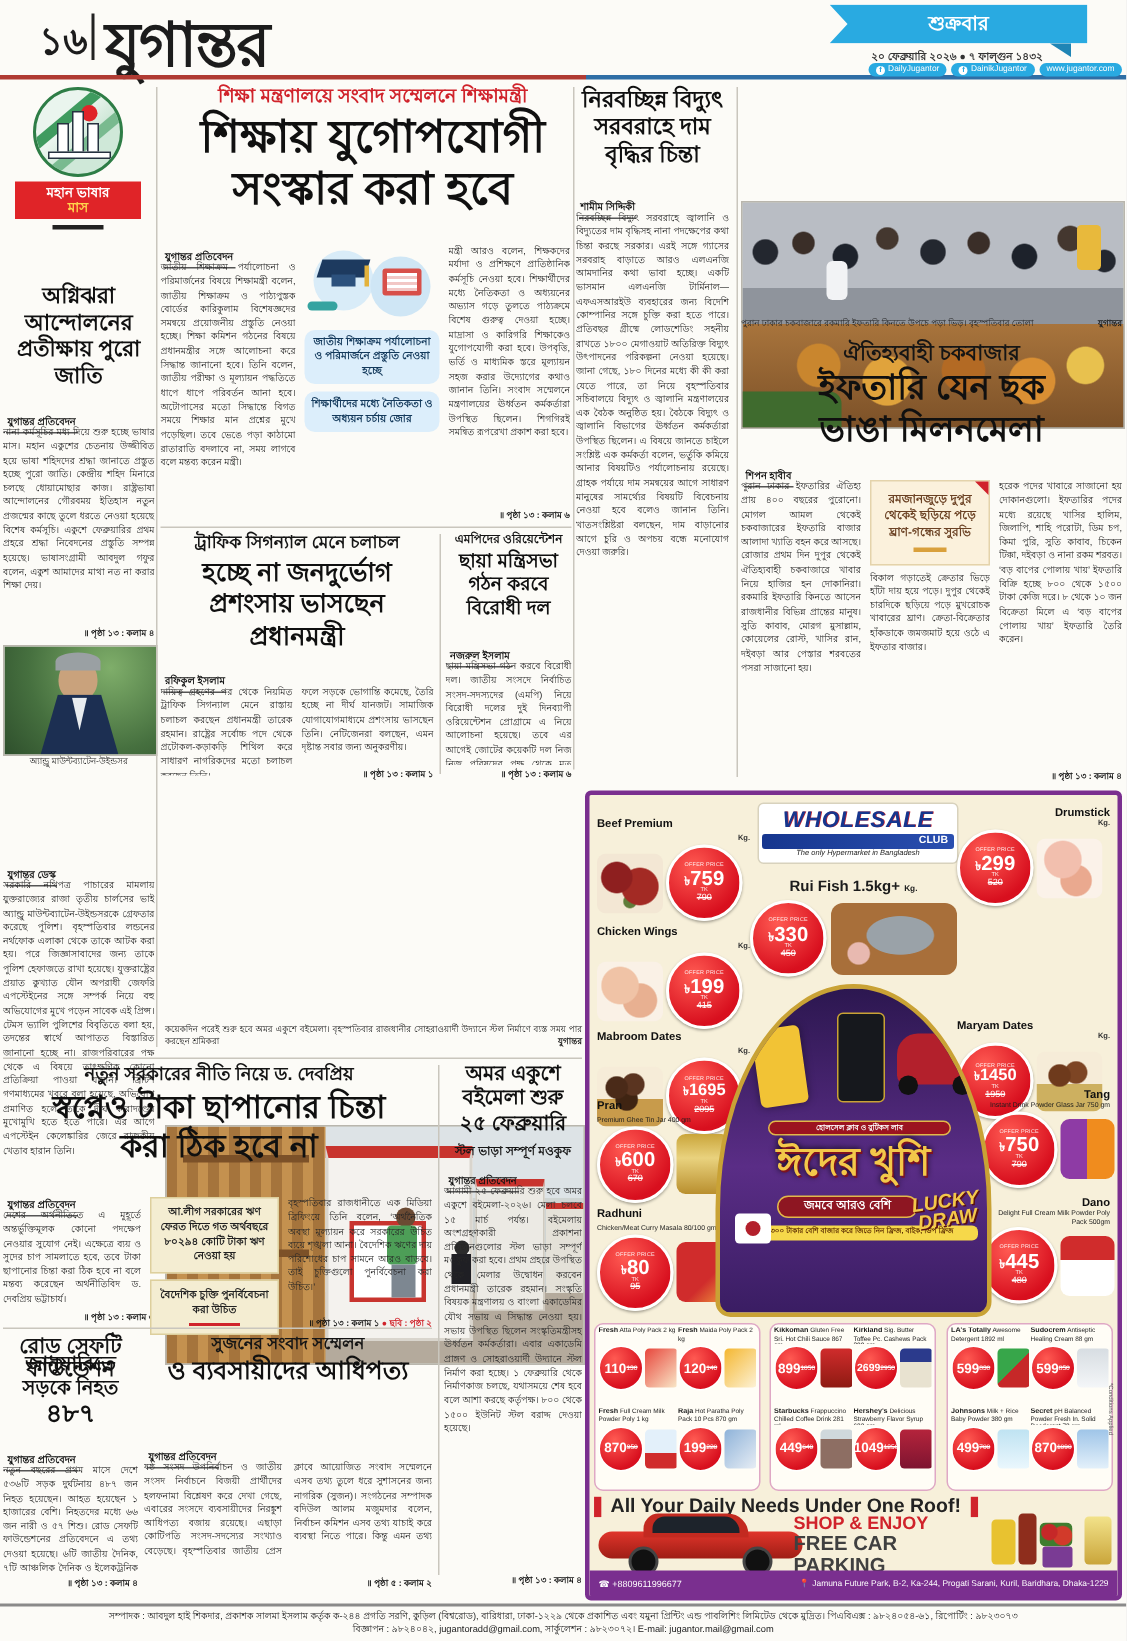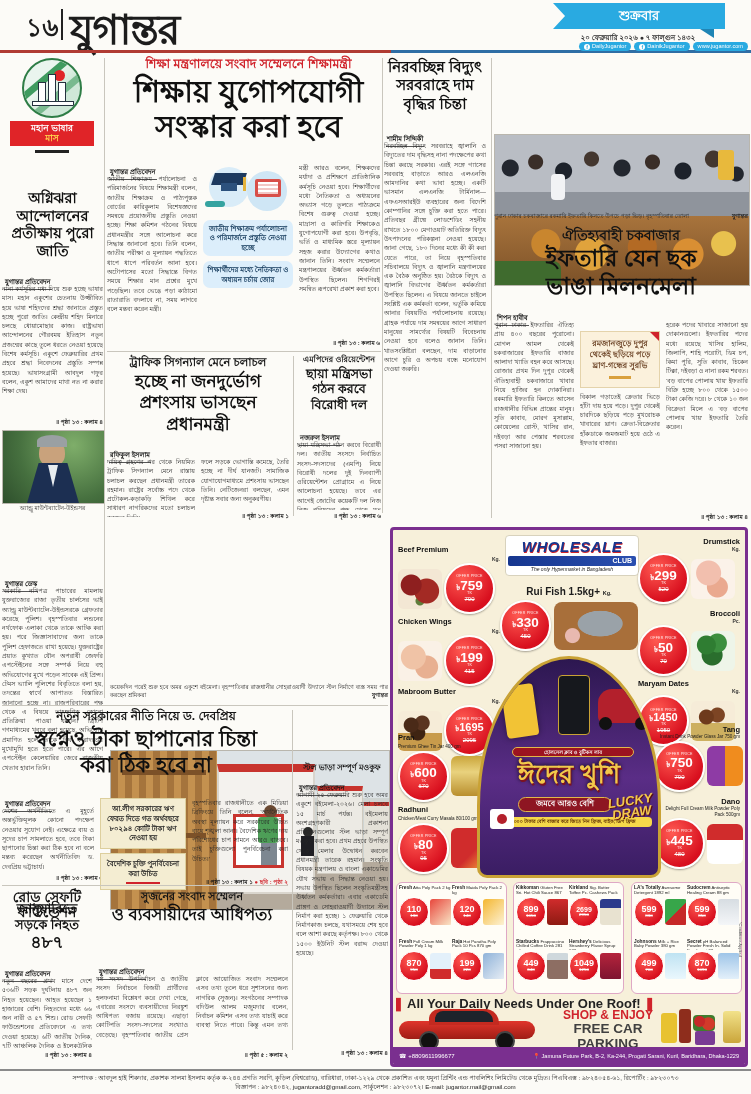--- a/index.html
+++ b/index.html
@@ -61,27 +61,27 @@
   .eid-title{font-size:26px;font-weight:900;color:#f3c84a;text-align:center;text-shadow:1px 1.5px 0 #7e1220,0 0 4px #000;line-height:1}
   .eid-banner{background:#9c1320;border:1px solid #e2b84a;color:#fff;font-size:5px;font-weight:bold;text-align:center;border-radius:6px;line-height:1.6}
   .eid-sub{background:#8e1622;border:1px solid #e2b84a;color:#fff;font-size:8px;font-weight:bold;text-align:center;border-radius:8px;line-height:1.6}
   .eid-strip{background:#f6d84a;color:#5a2a00;font-size:4.8px;font-weight:bold;text-align:center;border-radius:4px;padding:2px 3px;line-height:1.35}
   .lucky{position:absolute;right:3px;top:136px;width:48px;font-size:13px;font-weight:900;font-style:italic;color:#f3c84a;text-shadow:1px 1px 0 #5a1010;transform:rotate(-8deg);line-height:.95;text-align:center}
   .bgrp{position:absolute;top:352px;width:111px;height:112px;background:#fffdf6;border:1px solid #dfa8c5;border-radius:6px;padding:2px;display:grid;grid-template-columns:1fr 1fr;grid-auto-rows:1fr;gap:1px;box-sizing:border-box}
   .bcell{overflow:hidden}
   .bn{font-size:4.3px;line-height:1.15;height:11px;overflow:hidden;color:#222}
   .bn b{font-size:4.8px}
   .brow{display:flex;gap:1px;align-items:center;margin-top:1px}
-  .bub2{width:28px;height:28px;border-radius:50%;background:radial-gradient(circle at 35% 28%,#ff5a52,#d80f1e 72%);border:1.5px solid #fff;color:#fff;display:flex;flex-direction:column;align-items:center;justify-content:center;line-height:1;flex:none}
+  .bub2{width:28px;height:28px;border-radius:50%;background:radial-gradient(circle at 35% 28%,#ff5a52,#d80f1e 72%);border:1.5px solid #fff;color:#fff;display:flex;flex-direction:row;align-items:center;justify-content:center;line-height:1;flex:none}
   .bub2 .pr{font-size:9px;font-weight:900}
   .bub2 .old{font-size:4.4px;text-decoration:line-through}
   .bimg{width:22px;height:26px;border-radius:3px;flex:none}
   .slogan{position:absolute;top:466px;left:0;width:100%;font-size:13px;font-weight:bold;color:#222}
   .slogan .rb{color:#d0232b;font-weight:900}
-  .shoptxt{position:absolute;left:152px;top:479px;width:126px;text-align:center;line-height:1.1}
+  .shoptxt{position:absolute;left:136px;top:479px;width:126px;text-align:left;line-height:1.1}
   .shop1{font-size:12px;font-weight:900;color:#d0232b;display:block}
   .shop2{font-size:13.5px;font-weight:900;color:#404040;display:block}
   .pbar{position:absolute;left:0;bottom:0;width:100%;height:17px;background:#7a2f8f;color:#fff;display:flex;align-items:center;justify-content:space-between;padding:0 6px;box-sizing:border-box;font-size:6px}
   .wheel{position:absolute;width:16px;height:16px;border-radius:50%;background:#111;border:2px solid #444}
   .footer-line{position:absolute;left:0;top:1069px;width:751px;height:2px;background:#8a8a8a}
   .foot{position:absolute;left:0;width:751px;text-align:center;font-size:6.2px;color:#222;line-height:1.35}
 </style>
 </head>
 <body>
 
@@ -213,21 +213,21 @@
     <span>পুরান ঢাকার চকবাজারে রকমারি ইফতারি কিনতে উপচে পড়া ভিড়। বৃহস্পতিবার তোলা</span>
     <span class="credit">যুগান্তর</span>
   </div>
   <div class="abs kick" style="left:494px;top:228px;width:254px;font-size:14px">ঐতিহ্যবাহী চকবাজার</div>
   <div class="abs hl" style="left:494px;top:245px;width:254px;font-size:23px;line-height:1.2">
     <span style="display:block">ইফতারি যেন ছক</span>
     <span style="display:block">ভাঙা মিলনমেলা</span>
   </div>
   <div class="abs" style="left:496px;top:306px"><span class="byline">শিপন হাবীব</span></div>
   <div class="abs body" style="left:494px;top:320px;width:80px;height:198px">পুরান ঢাকার ইফতারির ঐতিহ্য প্রায় ৪০০ বছরের পুরোনো। মোগল আমল থেকেই চকবাজারের ইফতারি বাজার আলাদা খ্যাতি বহন করে আসছে। রোজার প্রথম দিন দুপুর থেকেই ঐতিহ্যবাহী চকবাজারে খাবার নিয়ে হাজির হন দোকানিরা। রকমারি ইফতারি কিনতে আসেন রাজধানীর বিভিন্ন প্রান্তের মানুষ। সুতি কাবাব, মোরগ মুসাল্লাম, কোয়েলের রোস্ট, খাসির রান, দইবড়া আর পেস্তার শরবতের পসরা সাজানো হয়।</div>
-  <div class="abs" style="left:580px;top:331px;width:80px;height:198px;overflow:hidden">
+  <div class="abs" style="left:580px;top:320px;width:80px;height:198px;overflow:hidden">
     <div class="quote"><span>রমজানজুড়ে দুপুর থেকেই ছড়িয়ে পড়ে ঘ্রাণ-গন্ধের সুরভি</span><span class="bar"></span></div>
     <div class="body">বিকাল গড়াতেই ক্রেতার ভিড়ে হাঁটা দায় হয়ে পড়ে। দুপুর থেকেই চারদিকে ছড়িয়ে পড়ে মুখরোচক খাবারের ঘ্রাণ। ক্রেতা-বিক্রেতার হাঁকডাকে জমজমাট হয়ে ওঠে এ ইফতার বাজার।</div>
   </div>
   <div class="abs body" style="left:666px;top:320px;width:82px;height:190px">হরেক পদের খাবারে সাজানো হয় দোকানগুলো। ইফতারির পদের মধ্যে রয়েছে খাসির হালিম, জিলাপি, শাহি পরোটা, ডিম চপ, কিমা পুরি, সুতি কাবাব, চিকেন টিক্কা, দইবড়া ও নানা রকম শরবত। ‘বড় বাপের পোলায় খায়’ ইফতারি বিক্রি হচ্ছে ৮০০ থেকে ১৫০০ টাকা কেজি দরে। ৮ থেকে ১০ জন বিক্রেতা মিলে এ ‘বড় বাপের পোলায় খায়’ ইফতারি তৈরি করেন।</div>
   <div class="abs jump" style="left:666px;top:512px;width:82px">॥ পৃষ্ঠা ১৩ : কলাম ৪</div>
 
   <div class="abs kick" style="left:107px;top:356px;width:182px;font-size:11.5px">ট্রাফিক সিগন্যাল মেনে চলাচল</div>
   <div class="abs hl" style="left:107px;top:371px;width:182px;font-size:17px;line-height:1.25">
     <span style="display:block">হচ্ছে না জনদুর্ভোগ</span>
     <span style="display:block">প্রশংসায় ভাসছেন</span>
@@ -277,20 +277,25 @@
   <div class="abs body" style="left:2px;top:806px;width:92px;height:78px">দেশের অর্থনীতিতে এ মুহূর্তে অন্তর্ভুক্তিমূলক কোনো পদক্ষেপ নেওয়ার সুযোগ নেই। এক্ষেত্রে ব্যয় ও সুদের চাপ সামলাতে হবে, তবে টাকা ছাপানোর চিন্তা করা ঠিক হবে না বলে মন্তব্য করেছেন অর্থনীতিবিদ ড. দেবপ্রিয় ভট্টাচার্য।</div>
   <div class="abs" style="left:100px;top:798px;width:86px">
     <div class="tanbox">আ.লীগ সরকারের ঋণ ফেরত দিতে গত অর্থবছরে ৮০২৯৪ কোটি টাকা ঋণ নেওয়া হয়</div>
     <div class="tanbox" style="margin-top:4px"><span>বৈদেশিক চুক্তি পুনর্বিবেচনা করা উচিত</span><span class="redbar"></span></div>
   </div>
   <div class="abs body" style="left:192px;top:798px;width:96px;height:78px">বৃহস্পতিবার রাজধানীতে এক মিডিয়া ব্রিফিংয়ে তিনি বলেন, ‘অর্থনৈতিক অবস্থা মূল্যায়ন করে সরকারের উচিত ব্যয়ে শৃঙ্খলা আনা। বৈদেশিক ঋণের দায় পরিশোধের চাপ সামনে আরও বাড়বে। তাই চুক্তিগুলো পুনর্বিবেচনা করা উচিত।’</div>
   <div class="abs jump" style="left:192px;top:877px;width:96px">
     <span>॥ পৃষ্ঠা ১৩ : কলাম ১ </span><span style="color:#d0232b">● ছবি : পৃষ্ঠা ২</span>
   </div>
 
+  <div class="abs hl" style="left:296px;top:708px;width:92px;font-size:13.5px">
+    <span style="display:block">অমর একুশে</span>
+    <span style="display:block">বইমেলা শুরু</span>
+    <span style="display:block">২৫ ফেব্রুয়ারি</span>
+  </div>
   <div class="abs kick" style="left:296px;top:764px;width:92px;font-size:8px">স্টল ভাড়া সম্পূর্ণ মওকুফ</div>
   <div class="abs" style="left:298px;top:776px"><span class="byline">যুগান্তর প্রতিবেদন</span></div>
   <div class="abs body" style="left:296px;top:790px;width:92px;height:256px">আগামী ২৫ ফেব্রুয়ারি শুরু হবে অমর একুশে বইমেলা-২০২৬। মেলা চলবে ১৫ মার্চ পর্যন্ত। বইমেলায় অংশগ্রহণকারী প্রকাশনা প্রতিষ্ঠানগুলোর স্টল ভাড়া সম্পূর্ণ মওকুফ করা হবে। প্রথম প্রহরে উপস্থিত থেকে মেলার উদ্বোধন করবেন প্রধানমন্ত্রী তারেক রহমান। সংস্কৃতি বিষয়ক মন্ত্রণালয় ও বাংলা একাডেমির যৌথ সভায় এ সিদ্ধান্ত নেওয়া হয়। সভায় উপস্থিত ছিলেন সংস্কৃতিমন্ত্রীসহ ঊর্ধ্বতন কর্মকর্তারা। এবার একাডেমি প্রাঙ্গণ ও সোহরাওয়ার্দী উদ্যানে স্টল নির্মাণ করা হচ্ছে। ১ ফেব্রুয়ারি থেকে নির্মাণকাজ চলছে, যথাসময়ে শেষ হবে বলে আশা করছে কর্তৃপক্ষ। ৮০০ থেকে ১৫০০ ইউনিট স্টল বরাদ্দ দেওয়া হয়েছে।</div>
   <div class="abs jump" style="left:296px;top:1048px;width:92px">॥ পৃষ্ঠা ১৩ : কলাম ৪</div>
 
   <div class="abs kick" style="left:96px;top:890px;width:192px;font-size:11px">সুজনের সংবাদ সম্মেলন</div>
   <div class="abs hl" style="left:96px;top:904px;width:192px;font-size:16.5px;line-height:1.25">
     <span style="display:block">ও ব্যবসায়ীদের আধিপত্য</span>
   </div>
   <div class="abs" style="left:98px;top:960px"><span class="byline">যুগান্তর প্রতিবেদন</span></div>
@@ -331,21 +336,21 @@
         <div class="pimg" style="background:radial-gradient(circle at 35% 40%,#f0c3a6 12px,transparent 13px),radial-gradient(circle at 65% 65%,#e8b091 11px,transparent 12px),#faf1e6"></div>
         <div class="bub">
             <span class="ofp">OFFER PRICE</span>
             <span class="pr"><span class="sym">৳</span><span>199</span></span>
             <span class="tk">TK</span>
             <span class="old">415</span>
           </div>
       </div>
     </div>
     <div class="prod" style="left:5px;top:150px">
-      <span class="pname">Mabroom Butter</span><span class="punit">Kg.</span>
+      <span class="pname">Mabroom Dates</span><span class="punit">Kg.</span>
       <div class="prow">
         <div class="pimg" style="background:radial-gradient(circle at 30% 35%,#4a2a18 7px,transparent 8px),radial-gradient(circle at 55% 30%,#5a3420 7px,transparent 8px),radial-gradient(circle at 45% 55%,#3f2412 7px,transparent 8px),linear-gradient(180deg,#f6ecd8 55%,#c89b4b 55%)"></div>
         <div class="bub">
             <span class="ofp">OFFER PRICE</span>
             <span class="pr" style="font-size:11px"><span class="sym">৳</span><span>1695</span></span>
             <span class="tk">TK</span>
             <span class="old">2095</span>
           </div>
       </div>
     </div>
@@ -365,33 +370,20 @@
       <span class="pname" style="text-align:right;display:block">Drumstick</span>
         <span class="punit">Kg.</span>
       <div class="prow">
         <div class="bub">
             <span class="ofp">OFFER PRICE</span>
             <span class="pr"><span class="sym">৳</span><span>299</span></span>
             <span class="tk">TK</span>
             <span class="old">520</span>
           </div>
         <div class="pimg" style="background:radial-gradient(circle at 40% 35%,#f2bfae 12px,transparent 13px),radial-gradient(circle at 60% 70%,#eaa98f 10px,transparent 11px),#fbf2e9"></div>
-      </div>
-    </div>
-    <div class="prod" style="right:5px;top:80px">
-      <span class="pname" style="text-align:right;display:block">Broccoli</span>
-        <span class="punit">Pc.</span>
-      <div class="prow">
-        <div class="bub">
-            <span class="ofp">OFFER PRICE</span>
-            <span class="pr"><span class="sym">৳</span><span>50</span></span>
-            <span class="tk">TK</span>
-            <span class="old">70</span>
-          </div>
-        <div class="pimg" style="background:radial-gradient(circle at 35% 35%,#2f7d32 9px,transparent 10px),radial-gradient(circle at 60% 30%,#3c8f3f 9px,transparent 10px),radial-gradient(circle at 48% 60%,#2a6e2d 10px,transparent 11px),#eef5e9"></div>
       </div>
     </div>
     <div class="prod" style="right:5px;top:150px">
       <span class="pname" style="text-align:left;display:block">Maryam Dates</span>
         <span class="punit">Kg.</span>
       <div class="prow">
         <div class="bub">
             <span class="ofp">OFFER PRICE</span>
             <span class="pr" style="font-size:11px"><span class="sym">৳</span><span>1450</span></span>
             <span class="tk">TK</span>

